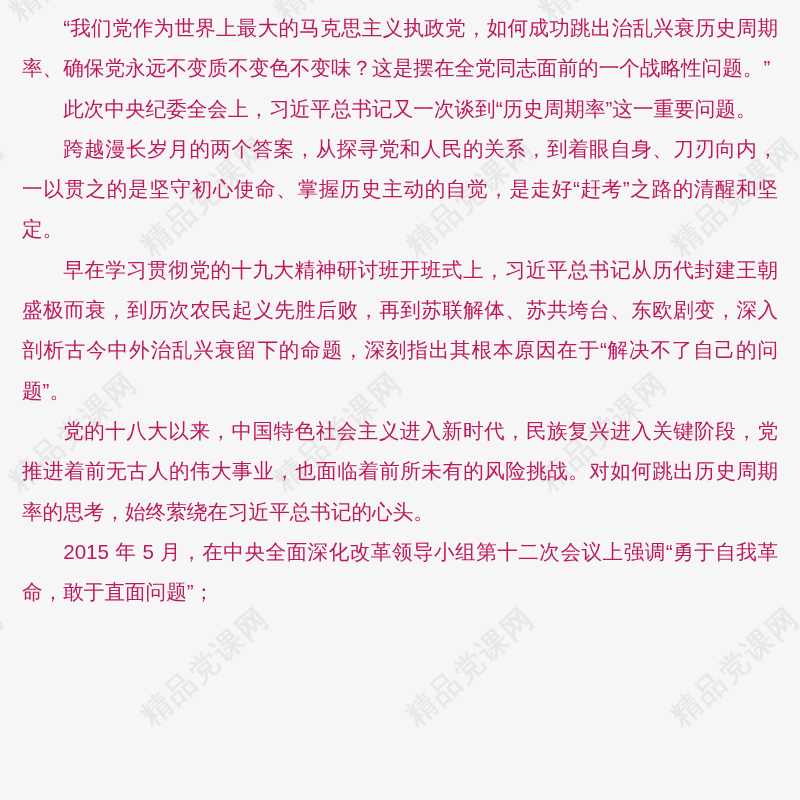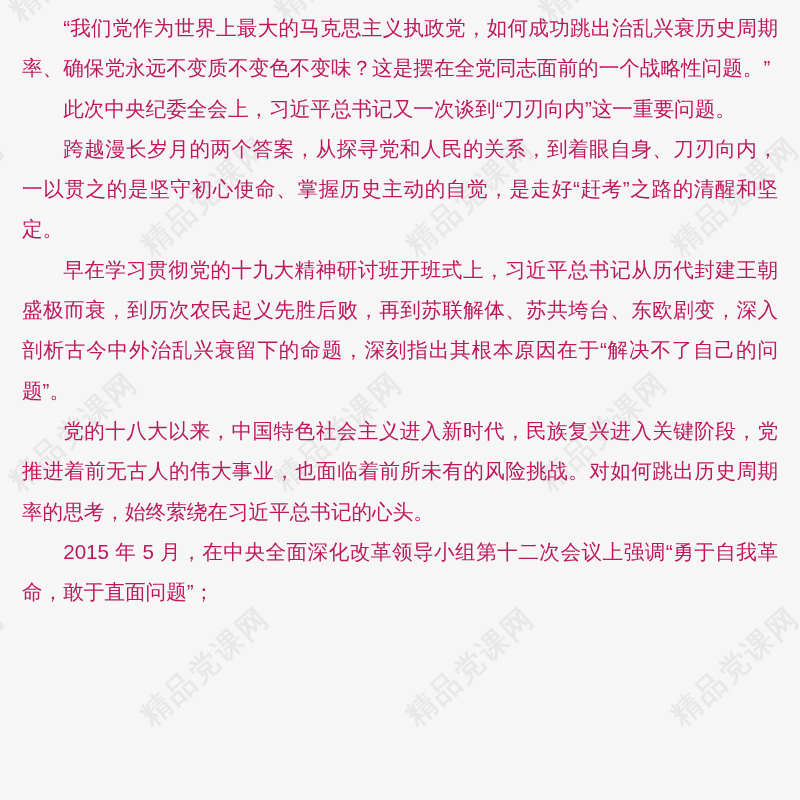--- a/index.html
+++ b/index.html
@@ -87,21 +87,21 @@
       <span class="wm" style="left: 530px; top: 470px; color: rgba(0, 0, 0, 0.055); transform: rotate(-42deg);">精品党课网</span>
       <span class="wm" style="left: 795px; top: 470px; color: rgba(0, 0, 0, 0.055); transform: rotate(-42deg);">精品党课网</span>
       <span class="wm" style="left: -133px; top: 705px; color: rgba(0, 0, 0, 0.055); transform: rotate(-42deg);">精品党课网</span>
       <span class="wm" style="left: 132px; top: 705px; color: rgba(0, 0, 0, 0.055); transform: rotate(-42deg);">精品党课网</span>
       <span class="wm" style="left: 397px; top: 705px; color: rgba(0, 0, 0, 0.055); transform: rotate(-42deg);">精品党课网</span>
       <span class="wm" style="left: 662px; top: 705px; color: rgba(0, 0, 0, 0.055); transform: rotate(-42deg);">精品党课网</span>
     </div>
 
   <div id="doc-body">
     <p class="para first">“我们党作为世界上最大的马克思主义执政党，如何成功跳出治乱兴衰历史周期率、确保党永远不变质不变色不变味？这是摆在全党同志面前的一个战略性问题。”</p>
-    <p class="para">此次中央纪委全会上，习近平总书记又一次谈到“刀刃向内”这一重要问题。</p>
+    <p class="para">此次中央纪委全会上，习近平总书记又一次谈到“历史周期率”这一重要问题。</p>
     <p class="para">跨越漫长岁月的两个答案，从探寻党和人民的关系，到着眼自身、刀刃向内，一以贯之的是坚守初心使命、掌握历史主动的自觉，是走好“赶考”之路的清醒和坚定。</p>
     <p class="para">早在学习贯彻党的十九大精神研讨班开班式上，习近平总书记从历代封建王朝盛极而衰，到历次农民起义先胜后败，再到苏联解体、苏共垮台、东欧剧变，深入剖析古今中外治乱兴衰留下的命题，深刻指出其根本原因在于“解决不了自己的问题”。</p>
     <p class="para">党的十八大以来，中国特色社会主义进入新时代，民族复兴进入关键阶段，党推进着前无古人的伟大事业，也面临着前所未有的风险挑战。对如何跳出历史周期率的思考，始终萦绕在习近平总书记的心头。</p>
     <p class="para">2015 年 5 月，在中央全面深化改革领导小组第十二次会议上强调“勇于自我革命，敢于直面问题”；</p>
 
   </div>
 
 </div>
 
 </body></html>

